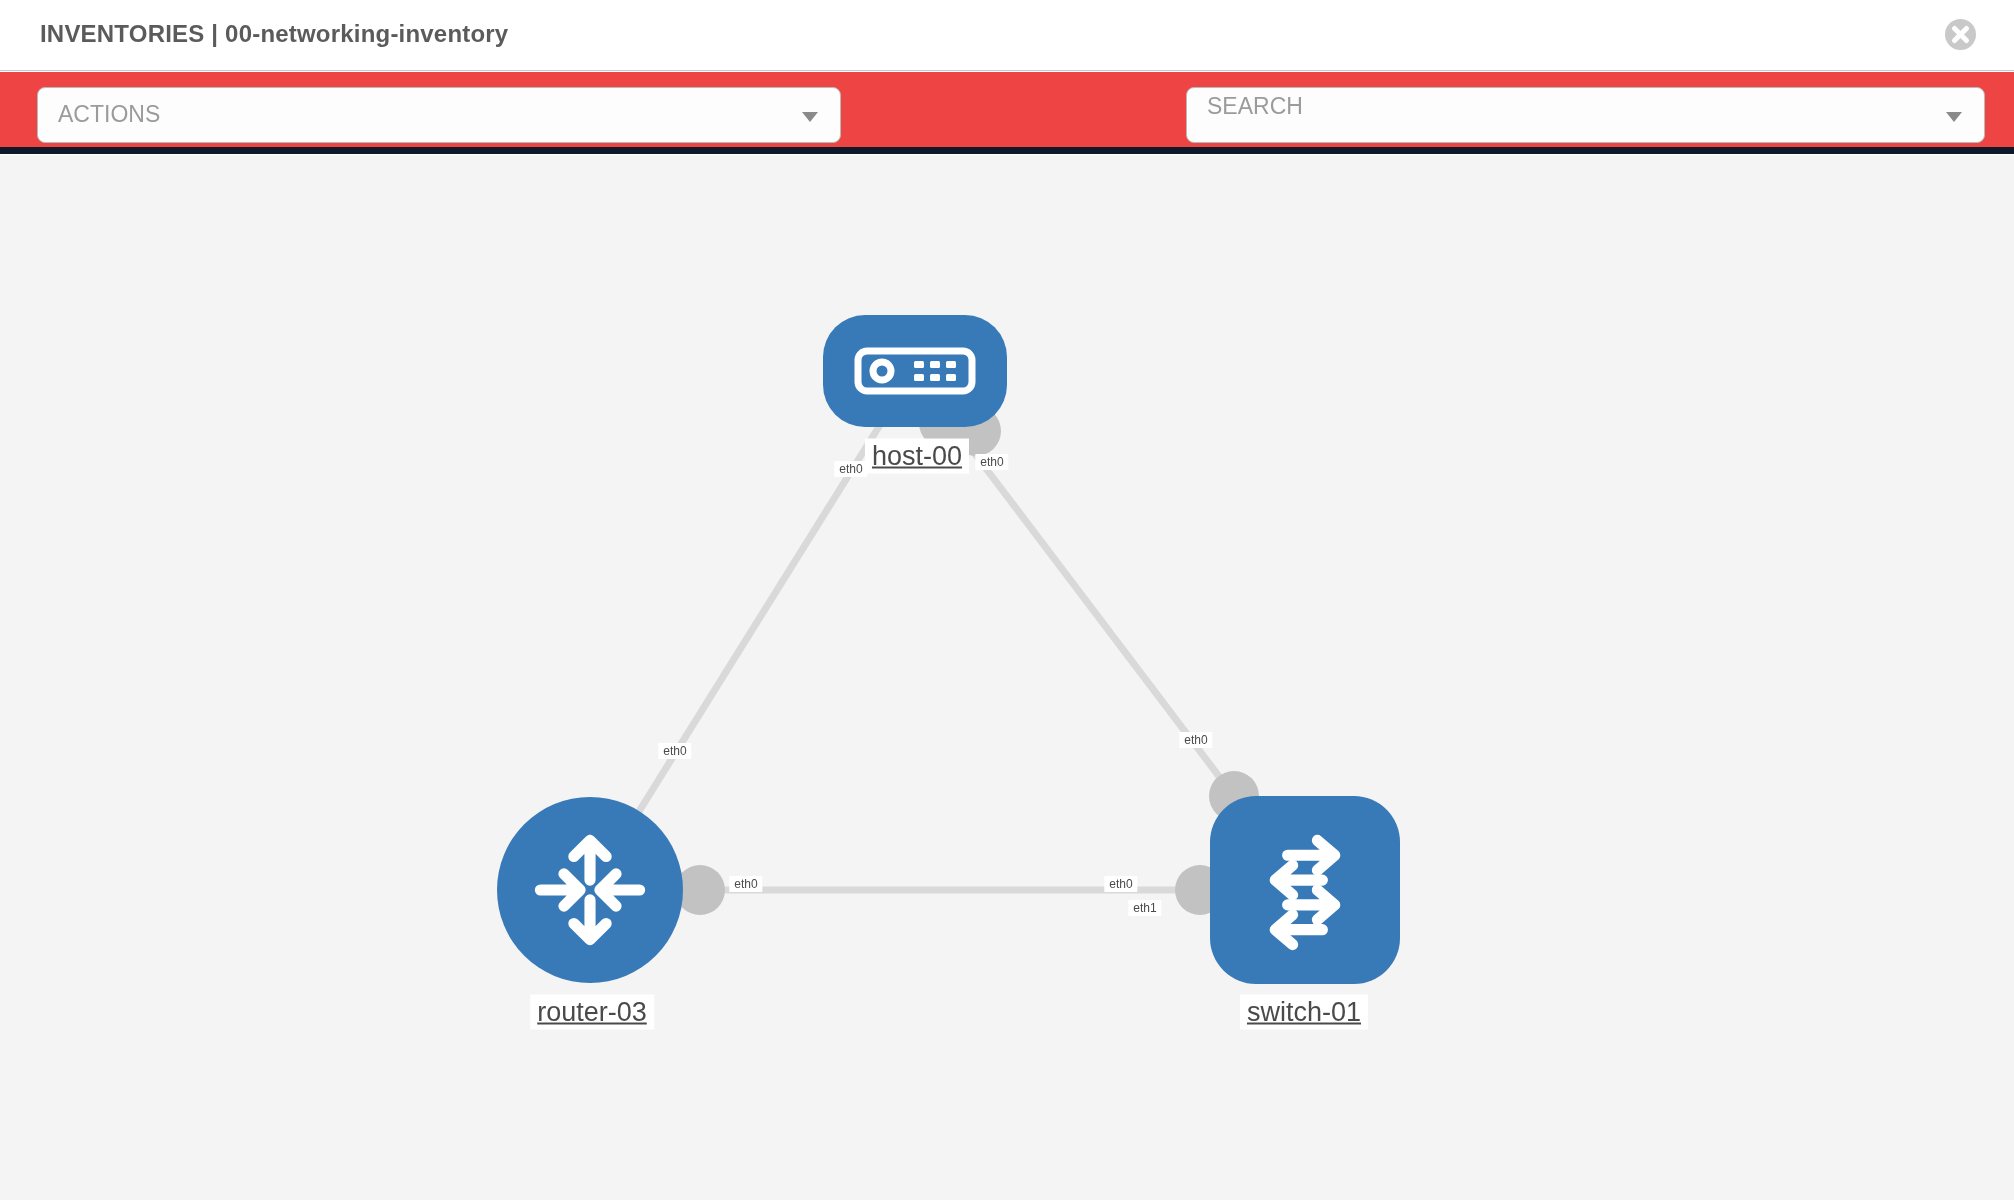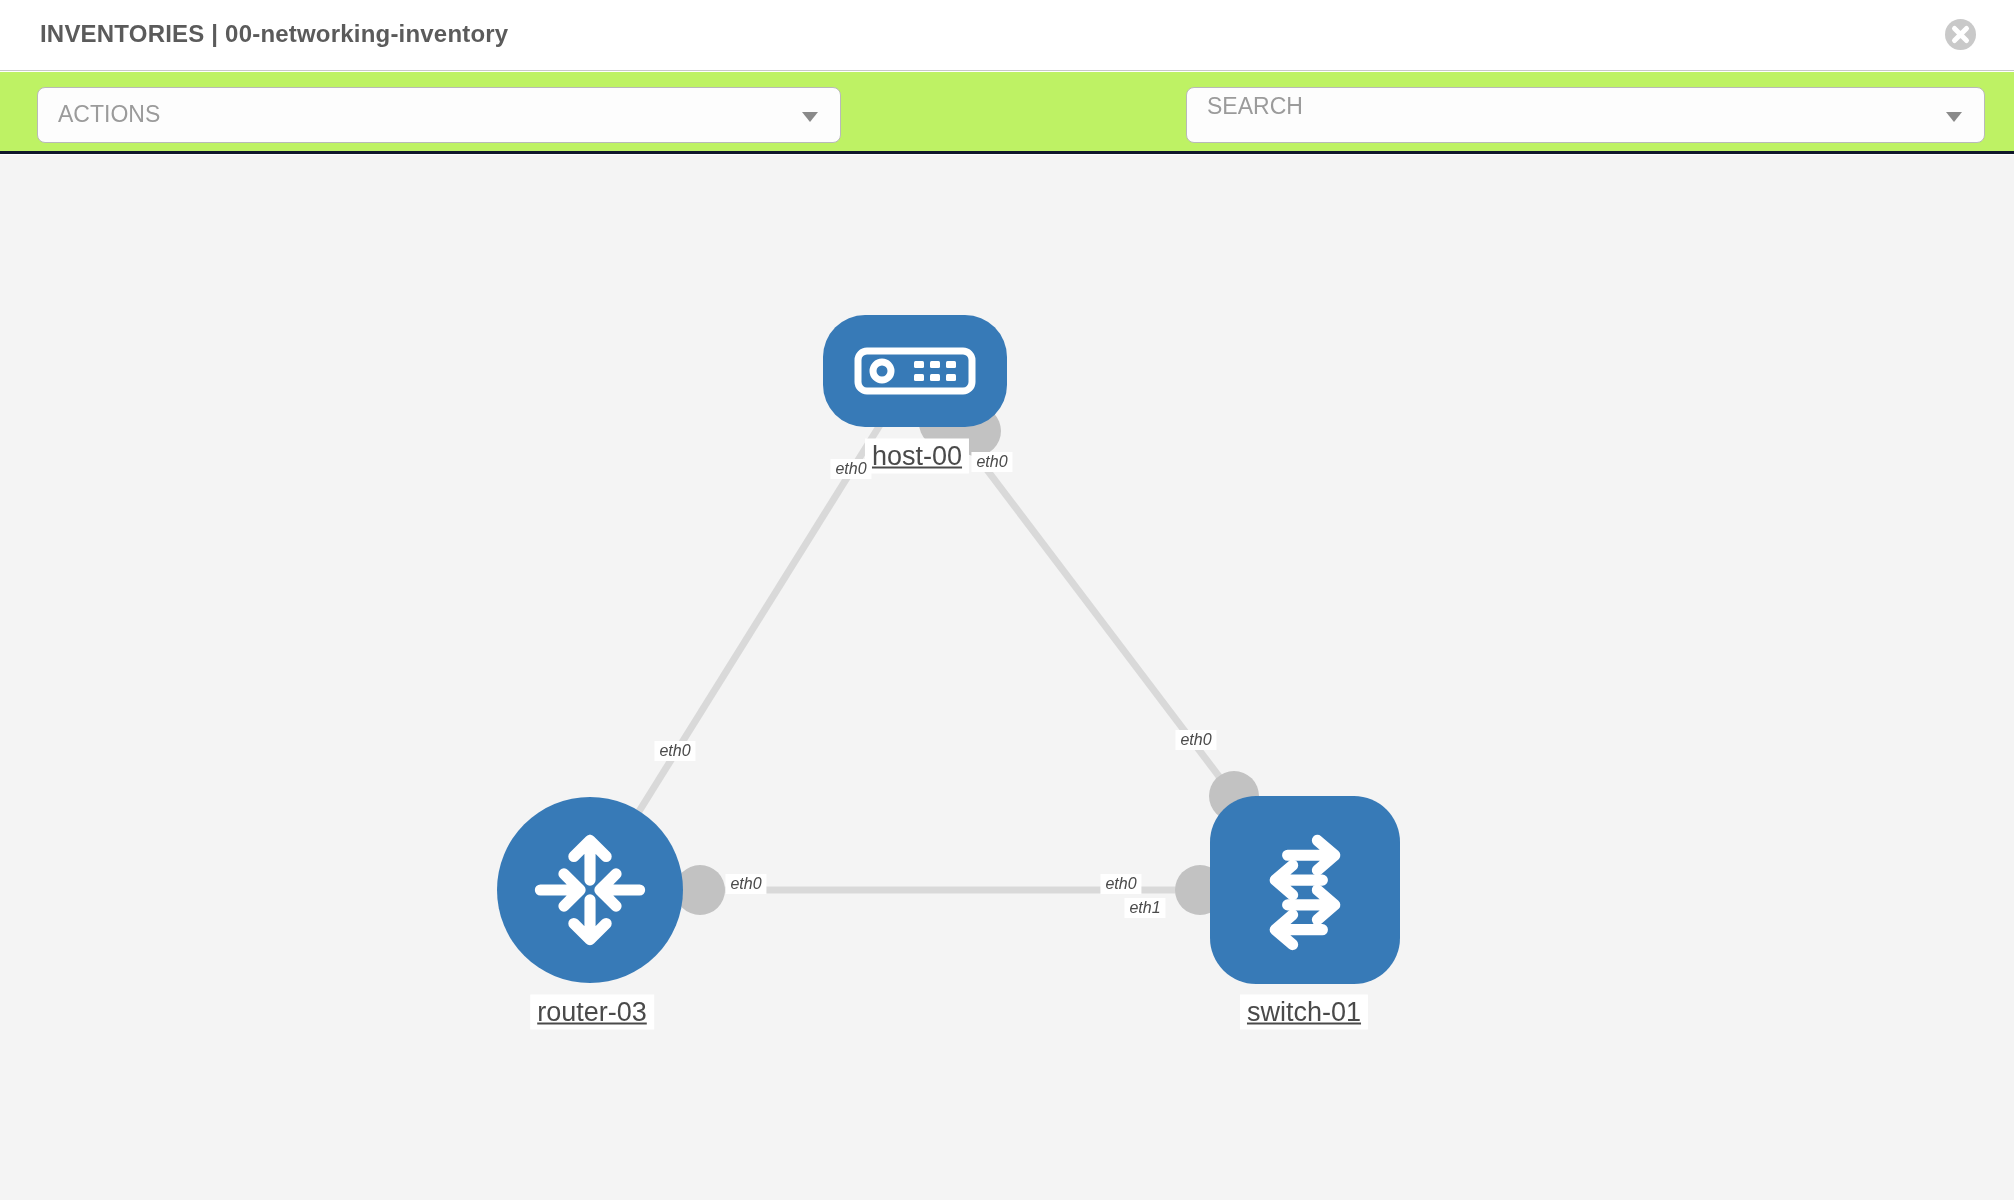--- a/index.html
+++ b/index.html
@@ -9,21 +9,21 @@
   
   .header { position:absolute; left:0; top:0; width:2014px; height:71px;
     background:#ffffff; border-bottom:1px solid #c8c8c8; }
   .header-title { position:absolute; left:40px; top:20px; font-size:24px;
     font-weight:bold; color:#5b5b5b; letter-spacing:0.2px; }
   .close-btn { position:absolute; right:37px; top:18px; width:33px; height:33px;
     cursor:pointer; }
 
   
   .toolbar { position:absolute; left:0; top:72px; width:2014px; height:82px;
-    background:#bef264; border-bottom:3px solid #0f172a; }
+    background:#ef4444; border-bottom:7px solid #0f172a; }
   .combo { position:absolute; top:15px; height:56px; background:#fdfdfd;
     border:1.5px solid #b9b9b9; border-radius:8px; }
   .combo-actions { left:37px; width:804px; }
   .combo-search-wrap { left:1186px; width:799px; }
   .combo-text { position:absolute; left:20px; top:0; height:53px; line-height:53px;
     font-size:23px; color:#9b9b9b; }
   .combo-input { position:absolute; left:0; top:0; width:100%; height:36px;
     border:none; outline:none; background:transparent; padding-left:20px;
     font-size:23px; color:#555; font-family:"Liberation Sans","DejaVu Sans",sans-serif; }
   .combo-input::placeholder { color:#9b9b9b; opacity:1; }
@@ -42,21 +42,21 @@
     background:#c2c2c2; z-index:2; cursor:crosshair; }
   .node { position:absolute; background:#377ab7; z-index:3; cursor:move; }
   .node svg { position:absolute; left:50%; top:50%; transform:translate(-50%,-50%); }
   .node-host   { left:823px; top:160px; width:184px; height:112px; border-radius:42px; }
   .node-router { left:497px; top:642px; width:186px; height:186px; border-radius:50%; }
   .node-switch { left:1210px; top:641px; width:190px; height:188px; border-radius:46px; }
 
   .chip { position:absolute; transform:translate(-50%,-50%); background:#ffffff;
     color:#4a4a4a; z-index:4; white-space:nowrap; }
   .chip-name { font-size:27px; padding:2px 7px;text-decoration:underline; }
-  .chip-if { font-size:16px; padding:1px 5px;font-style:italic; }
+  .chip-if { font-size:12px; padding:1px 5px; }
   .chip-under { z-index:4; }
   .chip-over { z-index:5; }
 </style>
 </head>
 <body>
 
 <div class="header">
   <div class="header-title">INVENTORIES | 00-networking-inventory</div>
   <div class="close-btn">
     <svg width="33" height="33" viewBox="0 0 33 33">

